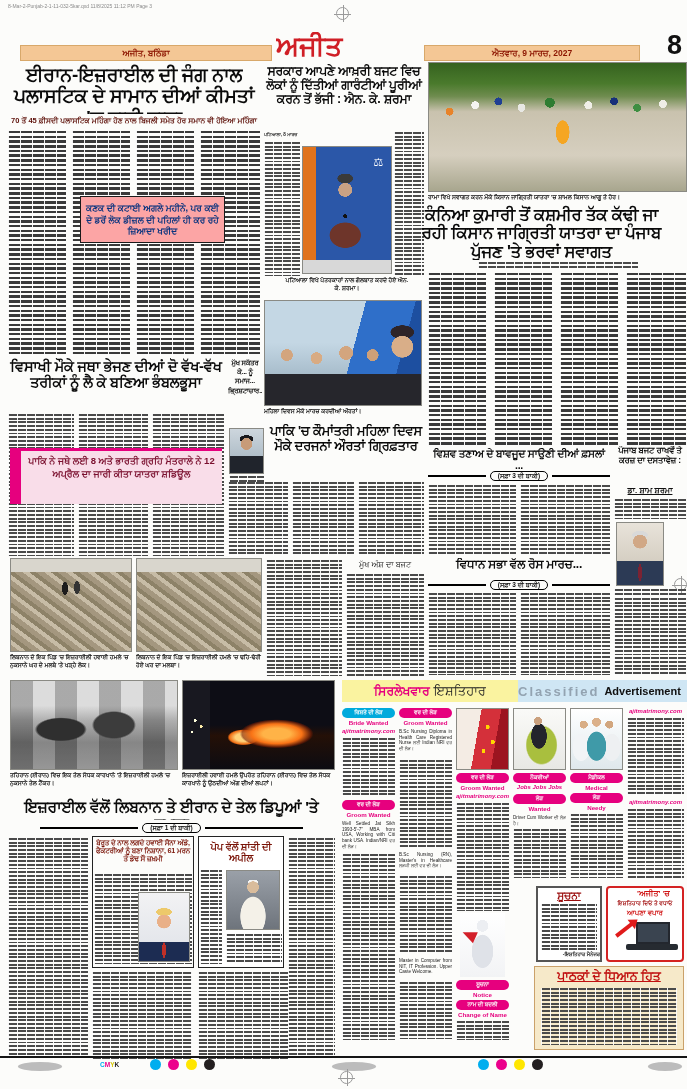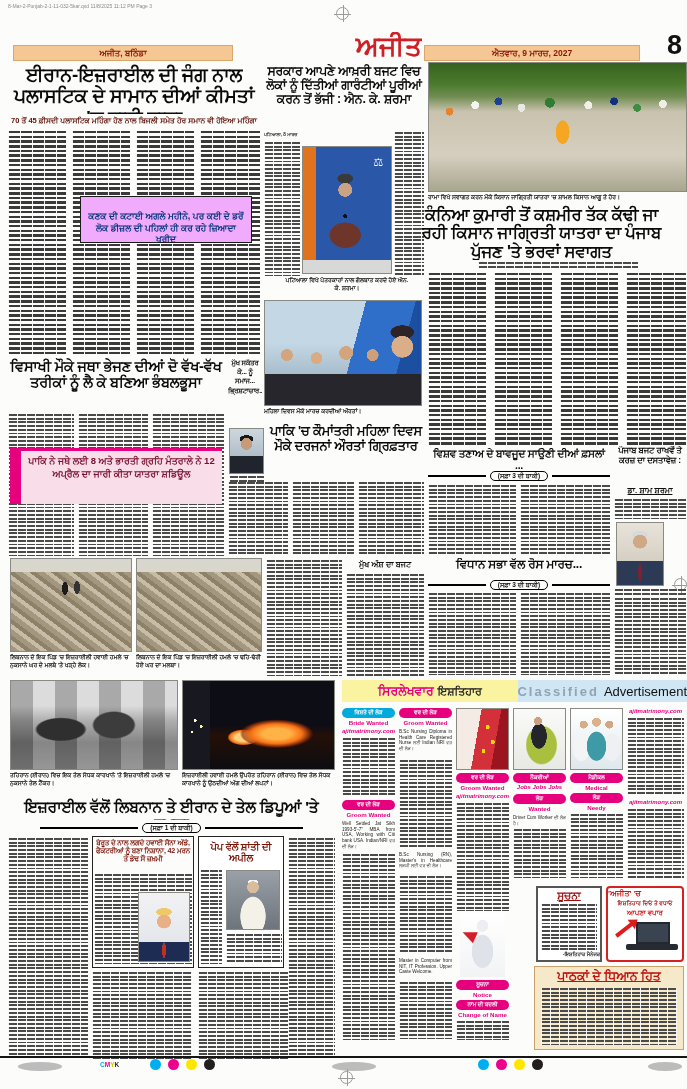--- a/index.html
+++ b/index.html
@@ -134,37 +134,37 @@
     border-left:8px solid #e01b1b;border-top:6px solid transparent;border-bottom:6px solid transparent}
   .scales{color:#fff;font-size:11px;line-height:1}
 </style>
 </head>
 <body>
 
 <div class="b" style="left:8px;top:3px;width:400px;height:9px;font-size:5px;color:#8a8a8a;white-space:nowrap;overflow:hidden">8-Mar-2-Punjab-2-1-11-032-5kar.qxd   11/8/2025   11:12 PM   Page 3</div>
 <div class="b reg" style="left:336px;top:7px;width:13px;height:13px"></div>
 <div class="b reg" style="left:674px;top:578px;width:13px;height:13px"></div>
 
-<div class="b peach" style="left:13px;top:45px;width:220px;height:16px;font-size:8.5px">
+<div class="b peach" style="left:20px;top:45px;width:252px;height:16px;font-size:8.5px">
   <span>ਅਜੀਤ, ਬਠਿੰਡਾ</span>
 </div>
-<div class="b" style="left:262px;top:32px;width:160px;height:32px;font-size:27px;font-weight:700;color:#d01f26;text-align:right;line-height:1.1;overflow:hidden">ਅਜੀਤ</div>
+<div class="b" style="left:276px;top:32px;width:160px;height:32px;font-size:27px;font-weight:700;color:#d01f26;text-align:left;line-height:1.1;overflow:hidden">ਅਜੀਤ</div>
 <div class="b peach" style="left:424px;top:45px;width:216px;height:16px;font-size:8.5px">
   <span>ਐਤਵਾਰ, 9 ਮਾਰਚ, 2027</span>
 </div>
 <div class="b" style="left:646px;top:30px;width:36px;height:32px;font-size:27px;font-weight:700;text-align:right;overflow:hidden">8</div>
 
 <div class="b hl" style="left:8px;top:64px;width:252px;height:50px;font-size:19px">ਈਰਾਨ-ਇਜ਼ਰਾਈਲ ਦੀ ਜੰਗ ਨਾਲ ਪਲਾਸਟਿਕ ਦੇ ਸਾਮਾਨ ਦੀਆਂ ਕੀਮਤਾਂ 'ਚ ਭਾਰੀ ਵਾਧਾ</div>
 <div class="b" style="left:8px;top:116px;width:252px;height:12px;font-size:7.5px;font-weight:700;color:#5c0f08;text-align:center;overflow:hidden">70 ਤੋਂ 45 ਫ਼ੀਸਦੀ ਪਲਾਸਟਿਕ ਮਹਿੰਗਾ ਹੋਣ ਨਾਲ ਬਿਜਲੀ ਸਮੇਤ ਹੋਰ ਸਮਾਨ ਵੀ ਹੋਇਆ ਮਹਿੰਗਾ</div>
 <div class="b ft" style="left:8px;top:131px;width:58px;height:225px"></div>
 <div class="b ft" style="left:72px;top:131px;width:58px;height:225px"></div>
 <div class="b ft" style="left:136px;top:131px;width:58px;height:225px"></div>
 <div class="b ft" style="left:200px;top:131px;width:60px;height:225px"></div>
-<div class="b" style="left:80px;top:196px;width:172px;height:47px;background:#f0abfc;border:1px solid #1a1a1a;color:#06327e;
-            font-size:9px;font-weight:700;text-align:center;line-height:1.3;padding:14px 4px;overflow:hidden">ਕਣਕ ਦੀ ਕਟਾਈ ਅਗਲੇ ਮਹੀਨੇ, ਪਰ ਕਈ ਦੇ ਡਰੋਂ ਲੋਕ ਡੀਜ਼ਲ ਦੀ ਪਹਿਲਾਂ ਹੀ ਕਰ ਰਹੇ ਜ਼ਿਆਦਾ ਖਰੀਦ</div>
+<div class="b" style="left:80px;top:196px;width:145px;height:47px;background:#fca5a5;border:1px solid #1a1a1a;color:#06327e;
+            font-size:9px;font-weight:700;text-align:center;line-height:1.3;padding:6px 4px;overflow:hidden">ਕਣਕ ਦੀ ਕਟਾਈ ਅਗਲੇ ਮਹੀਨੇ, ਪਰ ਕਈ ਦੇ ਡਰੋਂ ਲੋਕ ਡੀਜ਼ਲ ਦੀ ਪਹਿਲਾਂ ਹੀ ਕਰ ਰਹੇ ਜ਼ਿਆਦਾ ਖਰੀਦ</div>
 
 <div class="b hl" style="left:264px;top:64px;width:160px;height:66px;font-size:12.5px">ਸਰਕਾਰ ਆਪਣੇ ਆਖ਼ਰੀ ਬਜਟ ਵਿਚ ਲੋਕਾਂ ਨੂੰ ਦਿੱਤੀਆਂ ਗਾਰੰਟੀਆਂ ਪੂਰੀਆਂ ਕਰਨ ਤੋਂ ਭੱਜੀ : ਐਨ. ਕੇ. ਸ਼ਰਮਾ</div>
 <div class="b snip" style="left:264px;top:132px;width:36px;height:9px;font-weight:700">ਪਟਿਆਲਾ, 8 ਮਾਰਚ</div>
 <div class="b ft s" style="left:264px;top:142px;width:36px;height:134px"></div>
 <div class="b ft s" style="left:394px;top:132px;width:30px;height:144px"></div>
 <div class="b ph photo-press" style="left:302px;top:146px;width:90px;height:128px">
   <span class="b scales" style="right:8px;top:10px">⚖</span>
 </div>
 <div class="b cap" style="left:284px;top:277px;width:126px;height:20px;text-align:center">ਪਟਿਆਲਾ ਵਿਖੇ ਪੱਤਰਕਾਰਾਂ ਨਾਲ ਗੱਲਬਾਤ ਕਰਦੇ ਹੋਏ ਐਨ. ਕੇ. ਸ਼ਰਮਾ।</div>
 
@@ -172,21 +172,21 @@
 <div class="b cap" style="left:264px;top:408px;width:158px;height:10px">ਮਹਿਲਾ ਦਿਵਸ ਮੌਕੇ ਮਾਰਚ ਕਰਦੀਆਂ ਔਰਤਾਂ।</div>
 <div class="b hl" style="left:228px;top:358px;width:34px;height:64px;font-size:6.8px;line-height:1.35">ਮੁੱਖ ਸਕੱਤਰ ਕੇ... ਨੂੰ ਸਮਾਜ... ਭ੍ਰਿਸ਼ਟਾਚਾਰ...</div>
 <div class="b ph photo-pak-portrait" style="left:229px;top:428px;width:35px;height:46px"></div>
 <div class="b ft s" style="left:229px;top:476px;width:35px;height:6px"></div>
 <div class="b hl" style="left:268px;top:424px;width:156px;height:52px;font-size:13px">ਪਾਕਿ 'ਚ ਕੌਮਾਂਤਰੀ ਮਹਿਲਾ ਦਿਵਸ ਮੌਕੇ ਦਰਜਨਾਂ ਔਰਤਾਂ ਗ੍ਰਿਫ਼ਤਾਰ</div>
 <div class="b ft s" style="left:228px;top:482px;width:60px;height:74px"></div>
 <div class="b ft s" style="left:292px;top:482px;width:62px;height:74px"></div>
 <div class="b ft s" style="left:358px;top:482px;width:66px;height:74px"></div>
 
 <div class="b ft s" style="left:266px;top:560px;width:76px;height:116px"></div>
-<div class="b" style="left:346px;top:560px;width:78px;height:12px;font-size:8px;font-weight:700;text-align:center;overflow:hidden">ਮੁੱਖ ਅੰਸ਼ ਦਾ ਬਜਟ</div>
+<div class="b" style="left:346px;top:560px;width:78px;height:12px;font-size:8px;font-weight:400;text-align:center;overflow:hidden">ਮੁੱਖ ਅੰਸ਼ ਦਾ ਬਜਟ</div>
 <div class="b ft s" style="left:346px;top:574px;width:78px;height:102px"></div>
 
 <div class="b ph photo-farmers" style="left:428px;top:62px;width:259px;height:130px"></div>
 <div class="b cap" style="left:428px;top:194px;width:259px;height:9px;white-space:nowrap">ਰਾਮਾ ਵਿਖੇ ਸਵਾਗਤ ਕਰਨ ਮੌਕੇ ਕਿਸਾਨ ਜਾਗ੍ਰਿਤੀ ਯਾਤਰਾ 'ਚ ਸ਼ਾਮਲ ਕਿਸਾਨ ਆਗੂ ਤੇ ਹੋਰ।</div>
 <div class="b hl" style="left:412px;top:205px;width:259px;height:55px;font-size:16.5px">ਕੰਨਿਆ ਕੁਮਾਰੀ ਤੋਂ ਕਸ਼ਮੀਰ ਤੱਕ ਕੱਢੀ ਜਾ ਰਹੀ ਕਿਸਾਨ ਜਾਗ੍ਰਿਤੀ ਯਾਤਰਾ ਦਾ ਪੰਜਾਬ ਪੁੱਜਣ 'ਤੇ ਭਰਵਾਂ ਸਵਾਗਤ</div>
 <div class="b ft s" style="left:478px;top:262px;width:160px;height:7px"></div>
 <div class="b ft" style="left:428px;top:273px;width:58px;height:172px"></div>
 <div class="b ft" style="left:494px;top:273px;width:58px;height:172px"></div>
 <div class="b ft" style="left:560px;top:273px;width:58px;height:172px"></div>
 <div class="b ft" style="left:626px;top:273px;width:60px;height:172px"></div>
@@ -227,39 +227,39 @@
 <div class="b ph photo-fire" style="left:182px;top:680px;width:153px;height:90px"></div>
 <div class="b cap" style="left:10px;top:772px;width:168px;height:22px">ਤਹਿਰਾਨ (ਈਰਾਨ) ਵਿਚ ਇਕ ਤੇਲ ਸੋਧਕ ਕਾਰਖਾਨੇ 'ਤੇ ਇਜ਼ਰਾਈਲੀ ਹਮਲੇ 'ਚ ਨੁਕਸਾਨੇ ਤੇਲ ਟੈਂਕਰ।</div>
 <div class="b cap" style="left:182px;top:772px;width:153px;height:22px">ਇਜ਼ਰਾਈਲੀ ਹਵਾਈ ਹਮਲੇ ਉਪਰੰਤ ਤਹਿਰਾਨ (ਈਰਾਨ) ਵਿਚ ਤੇਲ ਸੋਧਕ ਕਾਰਖਾਨੇ ਨੂੰ ਉਠਦੀਆਂ ਅੱਗ ਦੀਆਂ ਲਪਟਾਂ।</div>
 
 <div class="b hl" style="left:8px;top:798px;width:327px;height:22px;font-size:15.5px">ਇਜ਼ਰਾਈਲ ਵੱਲੋਂ ਲਿਬਨਾਨ ਤੇ ਈਰਾਨ ਦੇ ਤੇਲ ਡਿਪੂਆਂ 'ਤੇ ਹਮਲਾ</div>
 <div class="b cont" style="left:40px;top:822px;width:263px;height:12px">
   <span>(ਸਫ਼ਾ 1 ਦੀ ਬਾਕੀ)</span>
 </div>
 <div class="b ft s" style="left:8px;top:838px;width:80px;height:222px"></div>
 <div class="b" style="left:92px;top:836px;width:102px;height:132px;border:1px solid #222"></div>
-<div class="b hl" style="left:94px;top:839px;width:98px;height:32px;font-size:7.2px;color:#7a1408">ਬੇਰੂਤ ਦੇ ਨਾਲ ਲਗਦੇ ਹਵਾਈ ਸੈਨਾ ਅੱਡੇ, ਫੈਕਟਰੀਆਂ ਨੂੰ ਬਣਾ ਨਿਸ਼ਾਨਾ, 42 ਮਰਨ ਤੇ ਡੇਢ ਸੌ ਜ਼ਖ਼ਮੀ</div>
+<div class="b hl" style="left:94px;top:839px;width:98px;height:32px;font-size:7.2px;color:#7a1408">ਬੇਰੂਤ ਦੇ ਨਾਲ ਲਗਦੇ ਹਵਾਈ ਸੈਨਾ ਅੱਡੇ, ਫੈਕਟਰੀਆਂ ਨੂੰ ਬਣਾ ਨਿਸ਼ਾਨਾ, 61 ਮਰਨ ਤੇ ਡੇਢ ਸੌ ਜ਼ਖ਼ਮੀ</div>
 <div class="b ft s" style="left:94px;top:874px;width:98px;height:90px"></div>
 <div class="b ph photo-trump" style="left:138px;top:892px;width:52px;height:70px"></div>
 <div class="b" style="left:198px;top:836px;width:86px;height:132px;border:1px solid #222;background:#fff"></div>
 <div class="b hl" style="left:200px;top:841px;width:82px;height:26px;font-size:10px;color:#7a1408">ਪੋਪ ਵੱਲੋਂ ਸ਼ਾਂਤੀ ਦੀ ਅਪੀਲ</div>
 <div class="b ft s" style="left:200px;top:870px;width:22px;height:94px"></div>
 <div class="b ph photo-pope" style="left:226px;top:870px;width:54px;height:60px"></div>
 <div class="b ft s" style="left:226px;top:934px;width:56px;height:30px"></div>
 <div class="b ft s" style="left:288px;top:838px;width:47px;height:222px"></div>
 <div class="b ft s" style="left:92px;top:972px;width:100px;height:88px"></div>
 <div class="b ft s" style="left:198px;top:972px;width:90px;height:88px"></div>
 
 <div class="b" style="left:342px;top:680px;width:176px;height:22px;background:#faf3a0;display:flex;align-items:center;justify-content:center;gap:4px;overflow:hidden">
   <span style="color:#e6007e;font-weight:700;font-size:12.5px">ਸਿਰਲੇਖਵਾਰ</span>
-  <span style="color:#222;font-weight:700;font-size:11px">ਇਸ਼ਤਿਹਾਰ</span>
-</div>
-<div class="b" style="left:518px;top:680px;width:169px;height:22px;background:#cfe6f4;display:flex;align-items:center;justify-content:flex-end;gap:5px;overflow:hidden">
+  <span style="color:#222;font-weight:400;font-size:13px">ਇਸ਼ਤਿਹਾਰ</span>
+</div>
+<div class="b" style="left:518px;top:680px;width:169px;height:22px;background:#cfe6f4;display:flex;align-items:center;justify-content:flex-start;gap:5px;overflow:hidden">
   <span style="color:#93a3b1;font-weight:700;font-size:13px;letter-spacing:2px">Classified</span>
-  <span style="color:#101010;font-weight:400;font-size:13px">Advertisement</span>
+  <span style="color:#101010;font-weight:700;font-size:11px">Advertisement</span>
 </div>
 
 <div class="b cat cyan" style="left:342px;top:708px;width:53px;height:10px">ਰਿਸ਼ਤੇ ਦੀ ਲੋੜ</div>
 <div class="b eng" style="left:342px;top:719px;width:53px;height:8px">Bride Wanted</div>
 <div class="b logo" style="left:342px;top:728px;width:53px;height:8px">ajitmatrimony.com</div>
 <div class="b ft s" style="left:342px;top:738px;width:53px;height:58px"></div>
 <div class="b cat" style="left:342px;top:800px;width:53px;height:10px">ਵਰ ਦੀ ਲੋੜ</div>
 <div class="b eng" style="left:342px;top:811px;width:53px;height:8px">Groom Wanted</div>
 <div class="b snip" style="left:342px;top:821px;width:53px;height:30px">Well Settled Jat Sikh 1993-5'-7" MBA from USA, Working with Citi bank USA. Indian/NRI ਵਰ ਦੀ ਲੋੜ।</div>
 <div class="b ft s" style="left:342px;top:854px;width:53px;height:186px"></div>
@@ -306,21 +306,21 @@
 <div class="b ft s" style="left:627px;top:718px;width:57px;height:78px"></div>
 <div class="b logo" style="left:627px;top:799px;width:57px;height:8px">ajitmatrimony.com</div>
 <div class="b ft s" style="left:627px;top:809px;width:57px;height:69px"></div>
 
 <div class="b" style="left:536px;top:886px;width:66px;height:76px;border:2px solid #555;background:#fff"></div>
 <div class="b" style="left:538px;top:889px;width:62px;height:13px;font-size:10.5px;font-weight:700;color:#9a0d0d;text-align:center;text-decoration:underline;overflow:hidden">ਸੂਚਨਾ</div>
 <div class="b ft s" style="left:541px;top:904px;width:56px;height:46px"></div>
 <div class="b" style="left:538px;top:951px;width:62px;height:8px;font-size:5.2px;font-weight:700;text-align:right;overflow:hidden">-ਇਸ਼ਤਿਹਾਰ ਮੈਨੇਜਰ</div>
 
 <div class="b" style="left:606px;top:886px;width:78px;height:76px;border:2px solid #d42222;border-radius:4px;background:#fff"></div>
-<div class="b" style="left:608px;top:889px;width:62px;height:10px;font-size:8px;font-weight:700;color:#d01414;text-align:left;overflow:hidden">'ਅਜੀਤ' 'ਚ</div>
+<div class="b" style="left:608px;top:889px;width:62px;height:10px;font-size:8px;font-weight:700;color:#d01414;text-align:right;overflow:hidden">'ਅਜੀਤ' 'ਚ</div>
 <div class="b" style="left:608px;top:900px;width:74px;height:8px;font-size:5.8px;font-weight:700;color:#a00b0b;text-align:center;overflow:hidden">ਇਸ਼ਤਿਹਾਰ ਦਿਓ ਤੇ ਵਧਾਓ</div>
 <div class="b" style="left:608px;top:909px;width:74px;height:9px;font-size:7px;font-weight:700;color:#d01414;text-align:center;overflow:hidden">ਆਪਣਾ ਵਪਾਰ</div>
 <div class="b" style="left:636px;top:922px;width:34px;height:22px;background:#3a4450;border:2px solid #23272e"></div>
 <div class="b" style="left:626px;top:944px;width:52px;height:6px;background:#262b31;border-radius:2px"></div>
 <div class="b arrow-up" style="left:614px;top:928px"></div>
 
 <div class="b" style="left:534px;top:966px;width:150px;height:84px;background:#f6e9c9;border:1.5px solid #caa16a"></div>
 <div class="b" style="left:538px;top:969px;width:142px;height:16px;font-size:12.5px;font-weight:700;color:#c01010;text-align:center;text-decoration:underline;overflow:hidden">ਪਾਠਕਾਂ ਦੇ ਧਿਆਨ ਹਿਤ</div>
 <div class="b ft s" style="left:541px;top:988px;width:136px;height:57px"></div>
 

